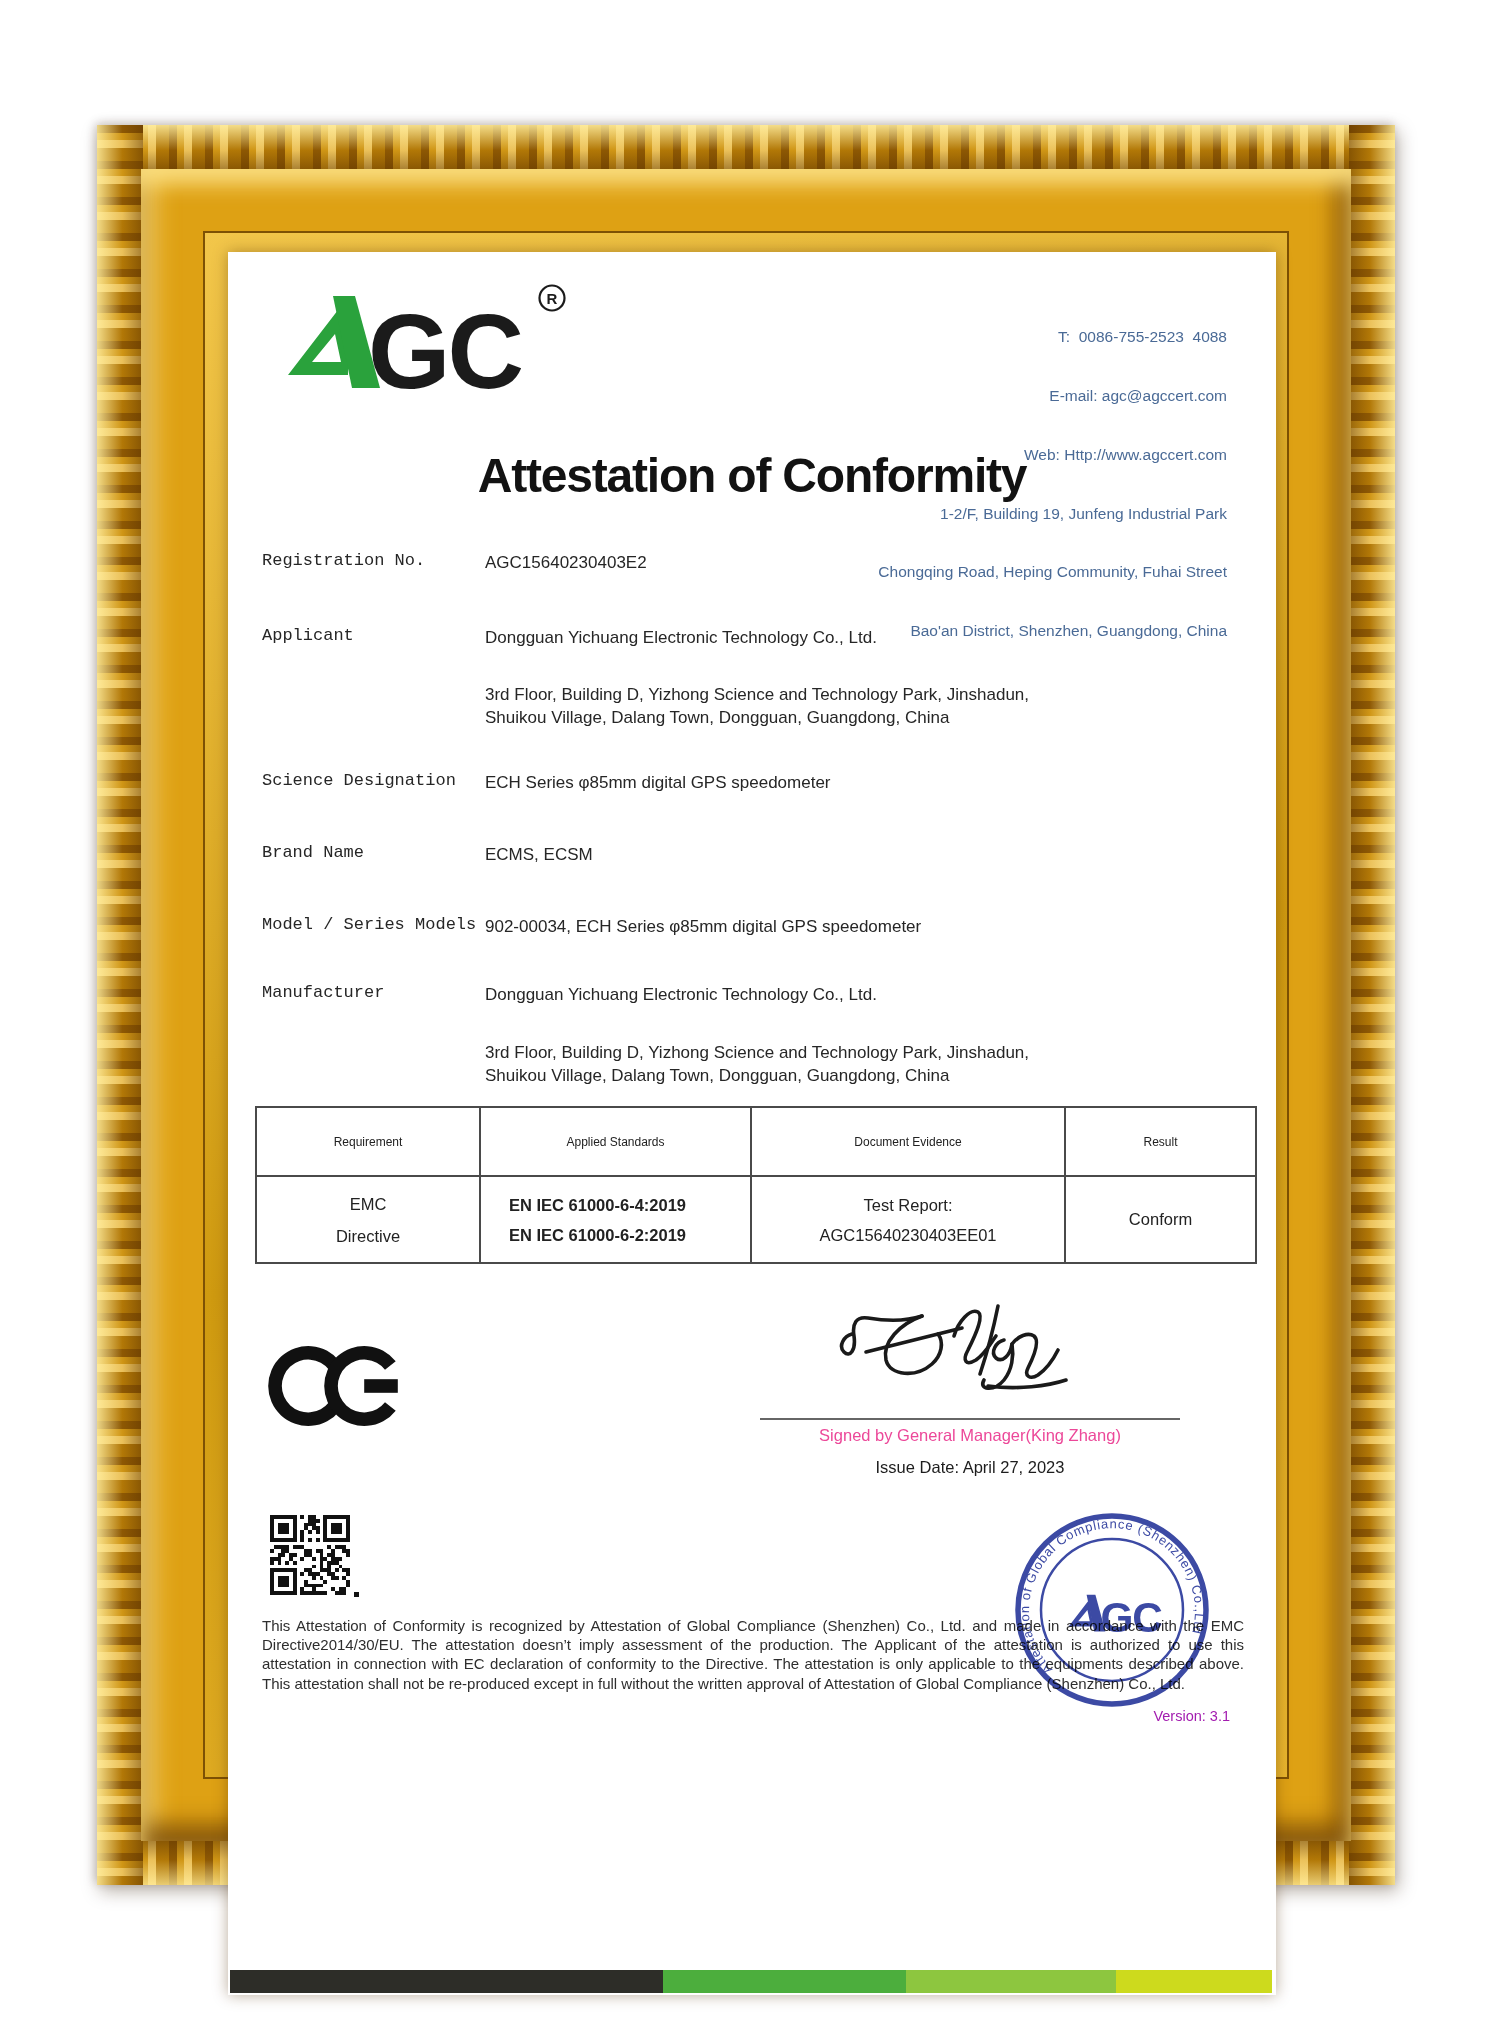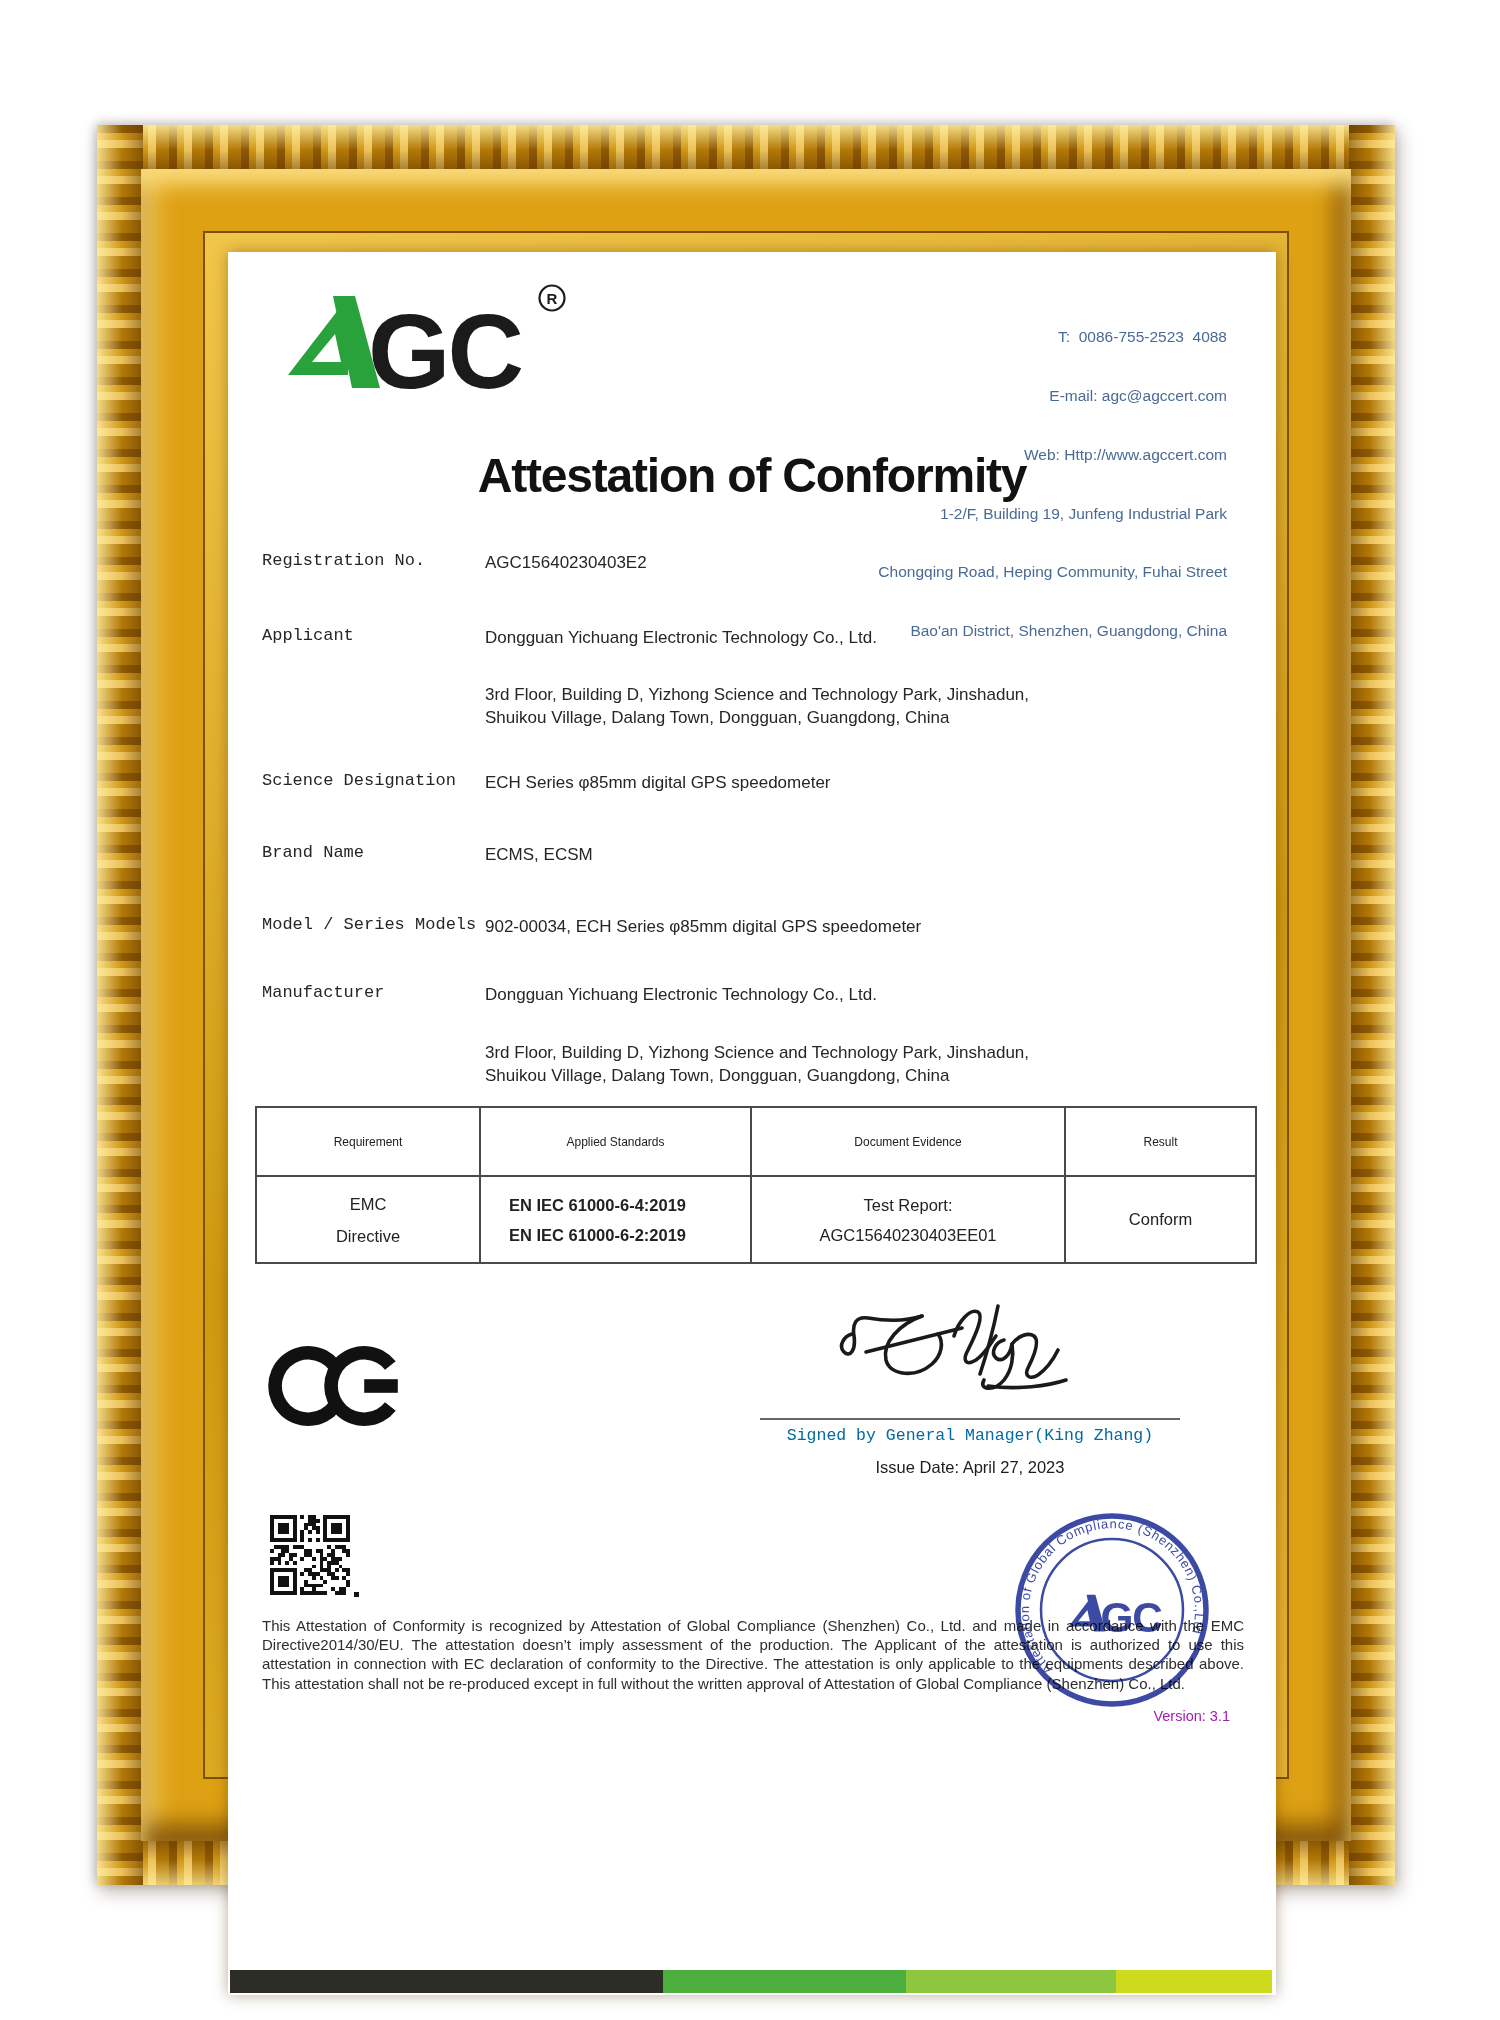--- a/index.html
+++ b/index.html
@@ -48,21 +48,21 @@
   .ttable th,.ttable td{border:2px solid #4a4a4a;font-weight:normal;padding:0;}
   .ttable thead th{height:67px;font-size:12px;}
   .ttable tbody td{height:85px;white-space:pre-line;}
   td.c-req{line-height:32px;}
   td.c-std{text-align:left;padding-left:28px;line-height:30px;font-weight:bold;}
   td.c-evi{line-height:30px;}
 
   .ce{position:absolute;left:38px;top:1086px;}
   .sig-squiggle{position:absolute;left:610px;top:1044px;}
   .sig-line{position:absolute;left:532px;top:1166px;width:420px;border-top:2px solid #666;}
-  .sig-by{position:absolute;left:472px;top:1174px;width:540px;text-align:center;font-size:16.5px;color:#0369a1;font-family:Liberation Mono, monospace;}
+  .sig-by{position:absolute;left:472px;top:1174px;width:540px;text-align:center;font-size:16.5px;color:#ec4899;}
   .sig-date{position:absolute;left:472px;top:1206px;width:540px;text-align:center;font-size:16.5px;color:#1d1d1d;}
 
   .qr{position:absolute;left:42px;top:1263px;width:80px;height:80px;}
   .qr-dot{position:absolute;left:126px;top:1340px;width:5px;height:5px;background:#111;}
 
   .footer{position:absolute;left:34px;top:1364px;width:982px;font-size:15px;line-height:19.2px;color:#2e2e2e;}
   .fine{margin:0;text-align:justify;}
   .note{margin:0;}
   .version{position:absolute;right:46px;top:1456px;font-size:14.5px;color:#a21caf;}
 

